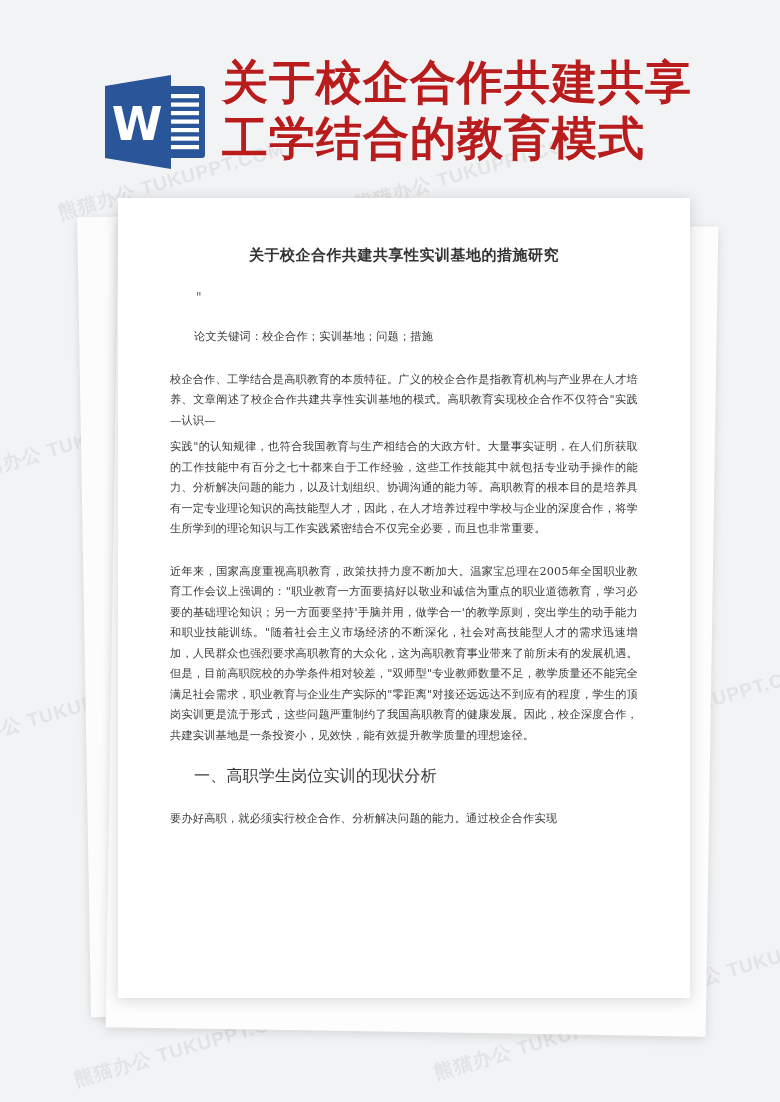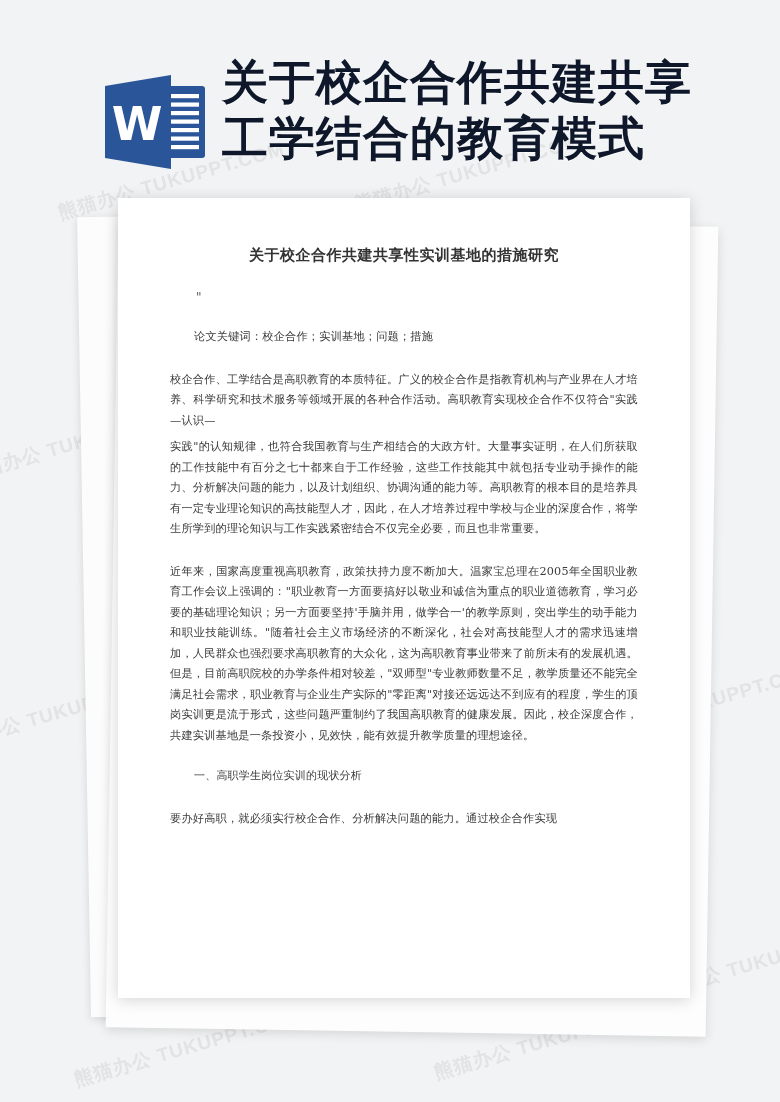--- a/index.html
+++ b/index.html
@@ -51,21 +51,21 @@
     top: 70px;
     width: 118px;
     height: 105px;
   }
 
   #header-title {
     position: absolute;
     left: 222px;
     top: 54px;
     width: 530px;
-    color: #0f172a;
+    color: #b91c1c;
     font-family: "DejaVu Serif", serif;
     font-weight: bold;
     font-size: 46px;
     line-height: 56px;
     letter-spacing: 1px;
     text-shadow: 0 1px 0 rgba(255,255,255,0.6);
   }
   #header-title .tline { display: block; }
 
   
@@ -157,21 +157,21 @@
     color: #3a3a3a;
     margin: 0 0 16px 0;
     letter-spacing: 0.2px;
   }
   .doc-p.indent {
     text-indent: 24px;
   }
   .doc-p.gap-lg { margin-bottom: 22px; }
   .doc-p.tight { margin-bottom: 6px; }
   .doc-heading {
-    font-size: 11px;
+    font-size: 16px;
     line-height: 20.5px;
     color: #3a3a3a;
     margin: 20px 0 22px 0;
     text-indent: 24px;
     letter-spacing: 0.2px;
   }
 
   
   #stack-shadow {
     position: absolute;
@@ -237,21 +237,21 @@
 <div id="doc-body">
   <div class="doc-inner">
 
     <div class="doc-title">关于校企合作共建共享性实训基地的措施研究</div>
 
     <div class="doc-quote-mark">"</div>
 
 
     <p class="doc-p indent gap-lg">论文关键词：校企合作；实训基地；问题；措施</p>
 
-    <p class="doc-p tight">校企合作、工学结合是高职教育的本质特征。广义的校企合作是指教育机构与产业界在人才培养、科学研究和技术服务等领域开展的各种合作活动。高职教育实现校企合作不仅符合"实践—认识—</p>
+    <p class="doc-p tight">校企合作、工学结合是高职教育的本质特征。广义的校企合作是指教育机构与产业界在人才培养、文章阐述了校企合作共建共享性实训基地的模式。高职教育实现校企合作不仅符合"实践—认识—</p>
 
     <p class="doc-p gap-lg">实践"的认知规律，也符合我国教育与生产相结合的大政方针。大量事实证明，在人们所获取的工作技能中有百分之七十都来自于工作经验，这些工作技能其中就包括专业动手操作的能力、分析解决问题的能力，以及计划组织、协调沟通的能力等。高职教育的根本目的是培养具有一定专业理论知识的高技能型人才，因此，在人才培养过程中学校与企业的深度合作，将学生所学到的理论知识与工作实践紧密结合不仅完全必要，而且也非常重要。</p>
 
     <p class="doc-p">近年来，国家高度重视高职教育，政策扶持力度不断加大。温家宝总理在2005年全国职业教育工作会议上强调的："职业教育一方面要搞好以敬业和诚信为重点的职业道德教育，学习必要的基础理论知识；另一方面要坚持'手脑并用，做学合一'的教学原则，突出学生的动手能力和职业技能训练。"随着社会主义市场经济的不断深化，社会对高技能型人才的需求迅速增加，人民群众也强烈要求高职教育的大众化，这为高职教育事业带来了前所未有的发展机遇。但是，目前高职院校的办学条件相对较差，"双师型"专业教师数量不足，教学质量还不能完全满足社会需求，职业教育与企业生产实际的"零距离"对接还远远达不到应有的程度，学生的顶岗实训更是流于形式，这些问题严重制约了我国高职教育的健康发展。因此，校企深度合作，共建实训基地是一条投资小，见效快，能有效提升教学质量的理想途径。</p>
 
     <div class="doc-heading">一、高职学生岗位实训的现状分析</div>
 
     <p class="doc-p">要办好高职，就必须实行校企合作、分析解决问题的能力。通过校企合作实现</p>
 
   </div>

